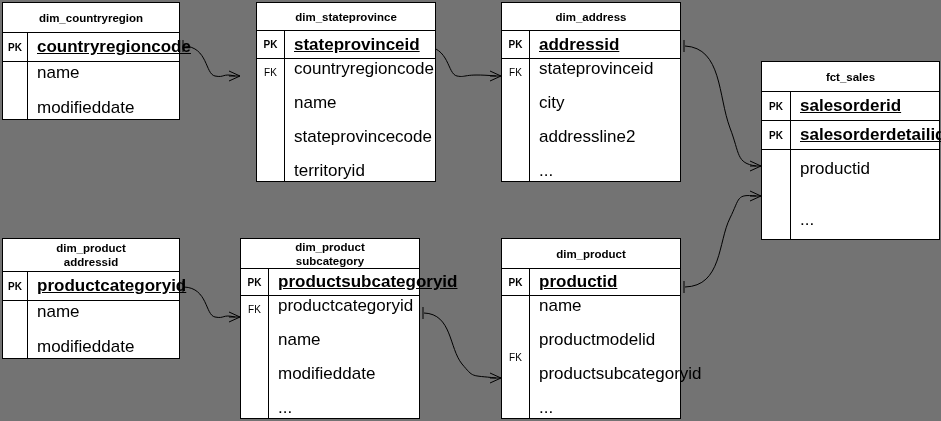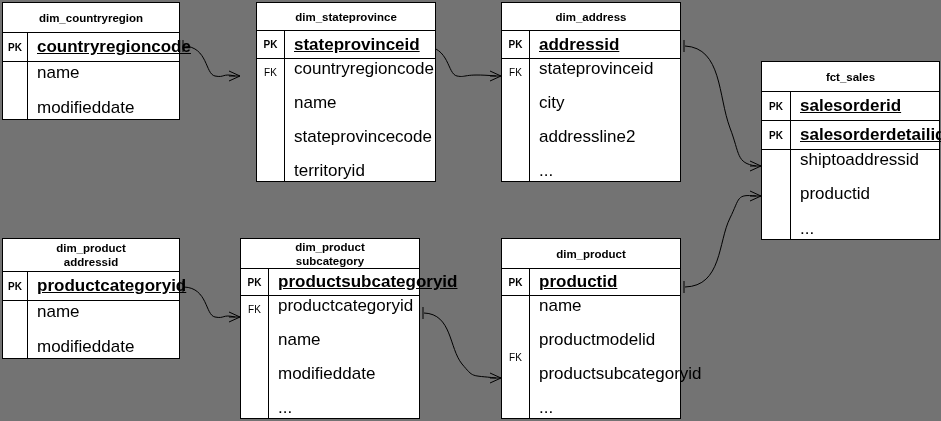--- a/index.html
+++ b/index.html
@@ -220,21 +220,20 @@
         <div class="keycell pk" style="width:29px;">PK</div>
         <div class="attrcell pkname">salesorderid</div>
       </div>
       <div class="row" style="height:29px;">
         <div class="keycell pk" style="width:29px;">PK</div>
         <div class="attrcell pkname">salesorderdetailid</div>
       </div>
       <div class="attrgroup">
         <div class="keycell" style="width:29px;"></div>
         <div class="attrlist">
-          <div class="attrcell">shiptoaddressid</div>
           <div class="attrcell">productid</div>
           <div class="attrcell">...</div>
         </div>
       </div>
     </div>
   </div>
 
   <div class="entity" style="left:2px; top:238px; width:178px; height:121px;">
     <div class="entity-body">
       <div class="entity-title" style="height:33px;">

